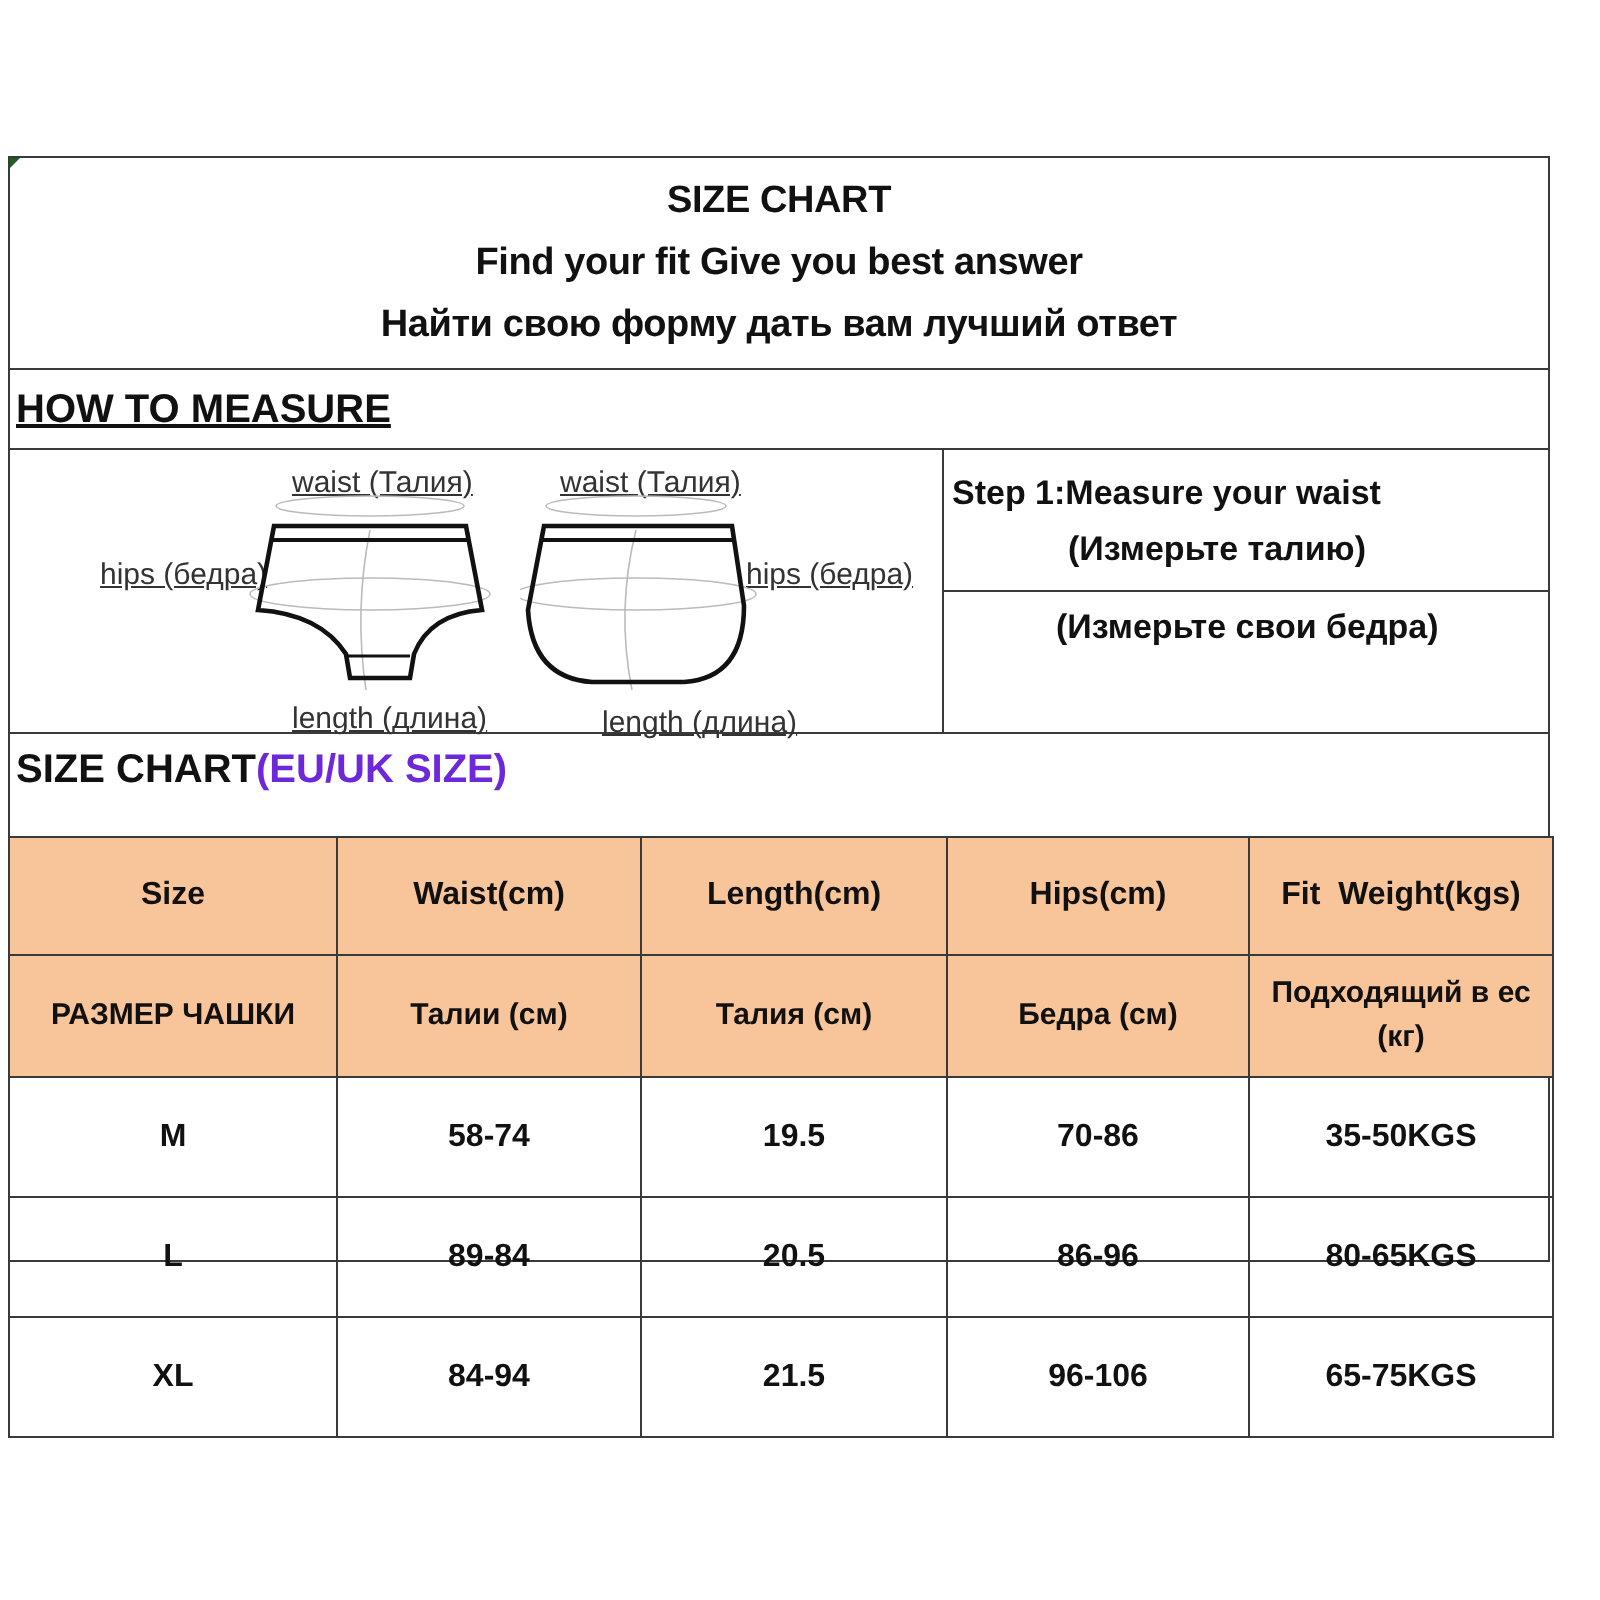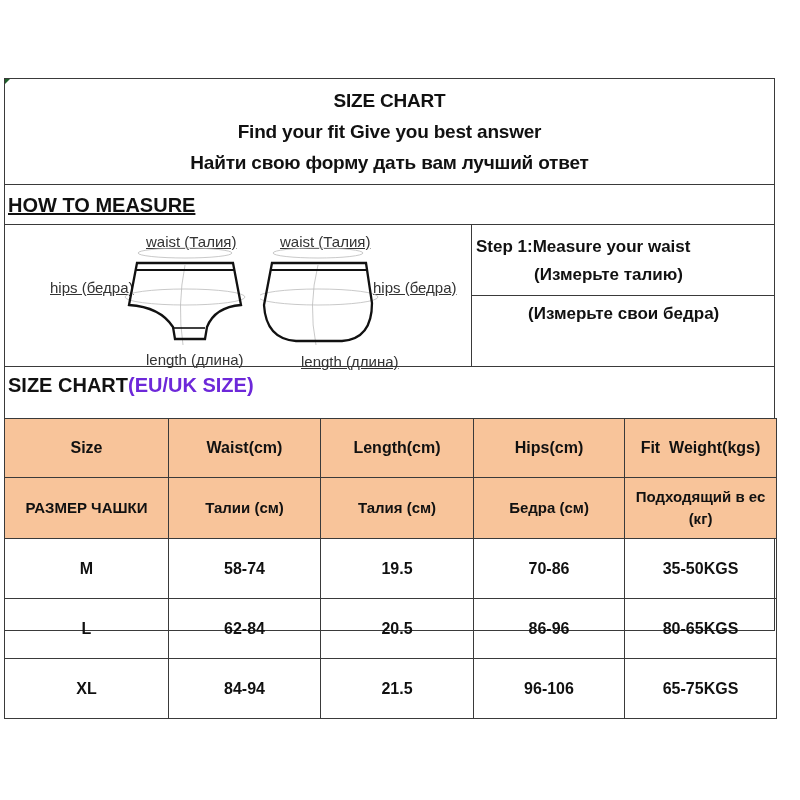--- a/index.html
+++ b/index.html
@@ -119,21 +119,21 @@
     </tr>
     <tr class="data">
       <td>M</td>
       <td>58-74</td>
       <td>19.5</td>
       <td>70-86</td>
       <td>35-50KGS</td>
     </tr>
     <tr class="data">
       <td>L</td>
-      <td>62-84</td>
+      <td>89-84</td>
       <td>20.5</td>
       <td>86-96</td>
       <td>80-65KGS</td>
     </tr>
     <tr class="data">
       <td>XL</td>
       <td>84-94</td>
       <td>21.5</td>
       <td>96-106</td>
       <td>65-75KGS</td>

